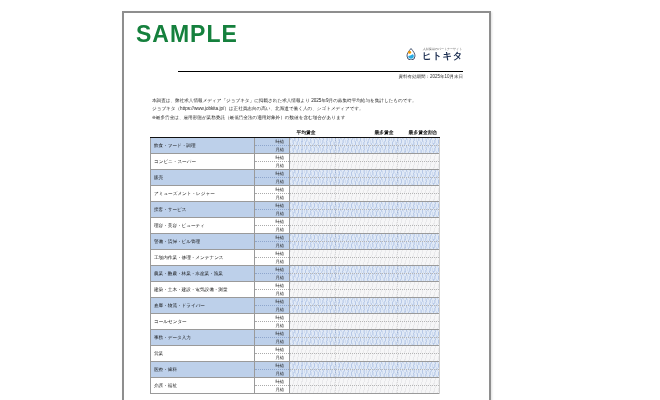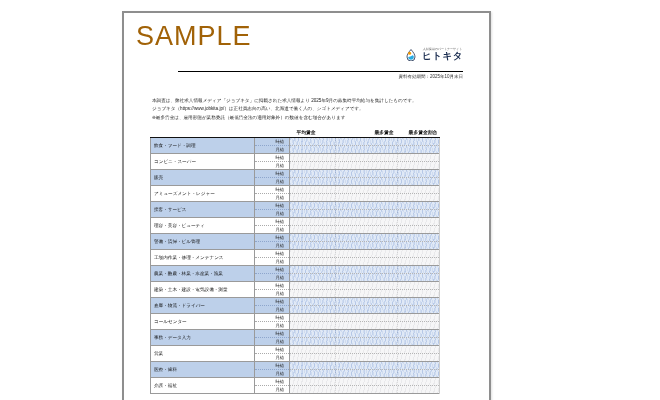--- a/index.html
+++ b/index.html
@@ -6,24 +6,24 @@
   body{
     width:660px;height:400px;position:relative;overflow:hidden;background:#ffffff;
     font-family:"Liberation Sans","DejaVu Sans",sans-serif;color:#222;
   }
   .page{
     position:absolute;left:122px;top:11px;width:369px;height:400px;
     background:#fff;border:2px solid #8e8e8e;box-sizing:border-box;
     box-shadow:1px 1px 2px rgba(0,0,0,.12);
   }
   .watermark{
-    position:absolute;left:12px;top:8px;font-size:27px;font-weight:normal;
-    color:#a16207;letter-spacing:1px;
-  }
-  .logo{position:absolute;right:26px;top:35px;display:flex;align-items:center;gap:6px;}
+    position:absolute;left:12px;top:8px;font-size:23px;font-weight:bold;
+    color:#15803d;letter-spacing:1px;
+  }
+  .logo{position:absolute;right:26px;top:35px;display:flex;align-items:flex-start;gap:6px;}
   .logo-icon{width:10px;height:12px;display:block;}
   .logo-text{display:flex;flex-direction:column;align-items:center;line-height:1.1;}
   .logo-tagline{font-size:3px;color:#555;white-space:nowrap;}
   .logo-name{font-size:9.5px;font-weight:bold;color:#1b2d50;letter-spacing:.5px;white-space:nowrap;}
   .rule{position:absolute;left:54px;right:26px;top:58px;border-top:1.5px solid #000;}
   .validity{position:absolute;right:26px;top:61px;font-size:4.5px;color:#333;}
   .intro{position:absolute;left:28px;top:84px;font-size:4.6px;color:#222;line-height:1.85;white-space:nowrap;}
   .wage-table{position:absolute;left:26px;top:112px;width:290px;}
   .thead{position:relative;height:12px;border-bottom:1.6px solid #111;}
   .th{position:absolute;bottom:2px;transform:translateX(-50%);font-size:4.8px;font-weight:bold;color:#111;white-space:nowrap;}

